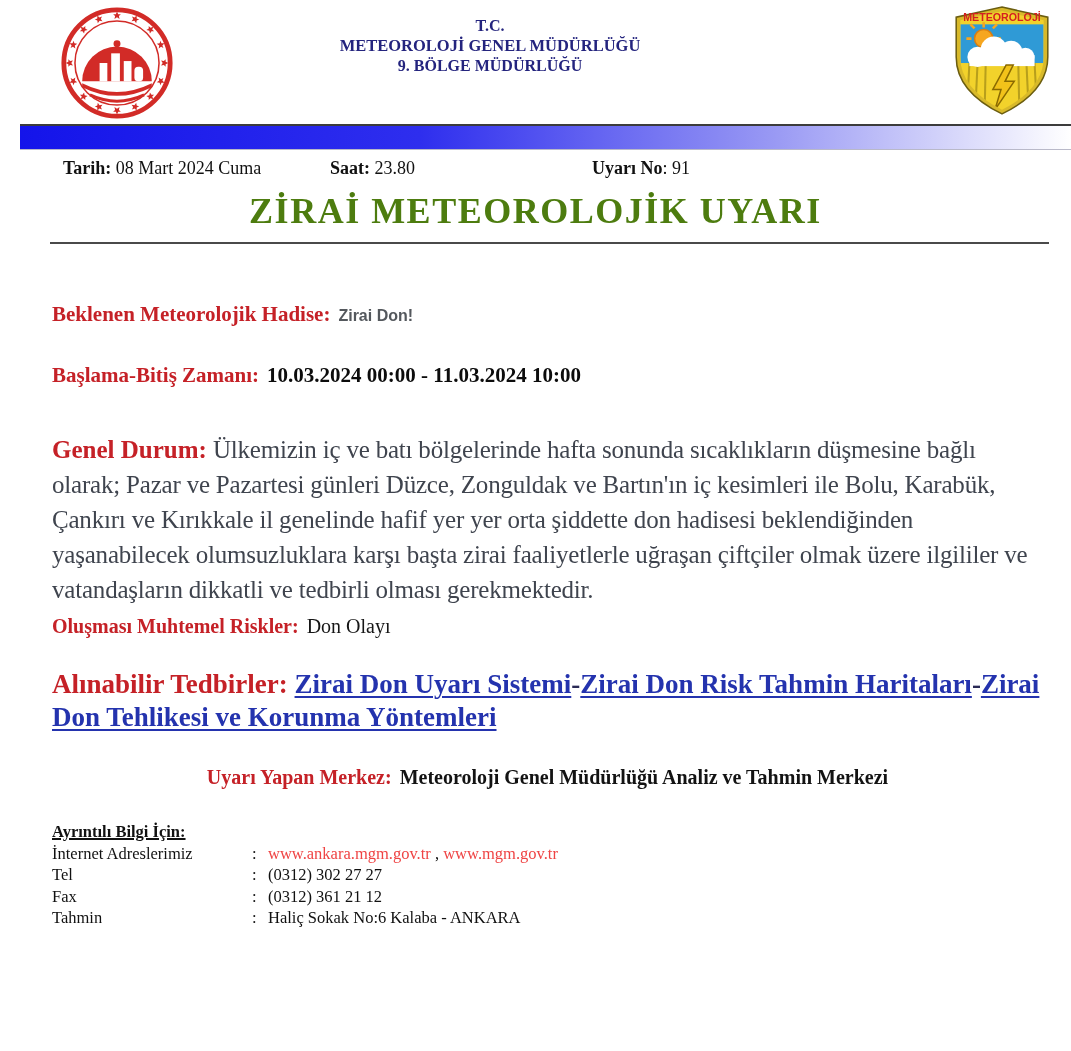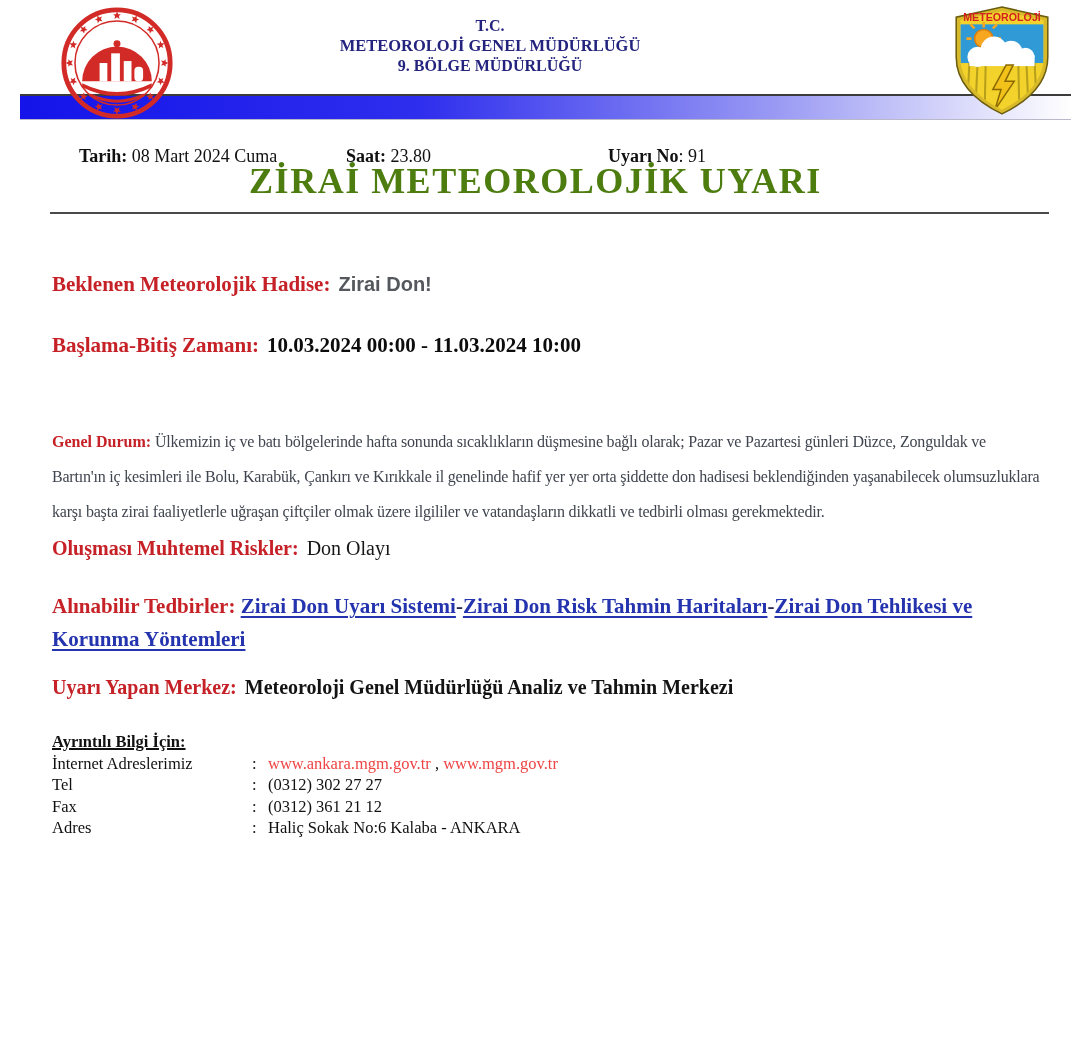--- a/index.html
+++ b/index.html
@@ -1,58 +1,58 @@
 <!DOCTYPE html>
 <html><head>
 <meta charset="utf-8">
 <style>
   html,body{margin:0;padding:0;background:#ffffff;}
   body{width:1071px;height:1051px;position:relative;font-family:"Liberation Serif", serif;color:#111;overflow:hidden;}
 
   
-  .header{position:relative;height:94px;}
+  .header{position:relative;height:124px;}
   .logo-left{position:absolute;left:58px;top:5px;width:118px;height:116px;}
   .logo-right{position:absolute;right:16px;top:4px;width:106px;height:114px;}
   .header-text{position:absolute;left:160px;top:16px;width:660px;text-align:center;color:#24247e;font-weight:bold;line-height:20px;}
   .header-text .h1{font-size:16px;}
   .header-text .h2{font-size:16.5px;}
   .header-text .h3{font-size:16.5px;}
   .header-text .h4{font-size:16px;}
 
   
   .bar-wrap{margin-left:20px;margin-right:0;}
   .bar{height:23px;border-top:2px solid #3c3c3c;border-bottom:1px solid #b9b9c9;
        background:linear-gradient(to right,#1414ea 0%,#2e2eee 38%,#9a9af4 72%,#ffffff 100%);}
 
   
   .meta{position:relative;height:34px;margin-top:6px;font-size:18px;}
-  .meta .cell{position:absolute;top:20px;margin-left:16px;}
+  .meta .cell{position:absolute;top:2px;}
   .meta .c1{left:63px;} .meta .c2{left:330px;} .meta .c3{left:592px;}
   .meta b{font-weight:bold;}
 
   
   .doc-title{text-align:center;font-size:36px;font-weight:bold;color:#4d7c0f;letter-spacing:1.5px;}
   .title-rule{margin:10px 22px 0 50px;border-top:2.5px solid #4a4a4a;}
 
   
   .content{padding:0 28px 0 52px;}
   .lbl{color:#c52127;font-weight:bold;}
   .row{font-size:21px;}
   .s-hadise{margin-top:58px;}
-  .s-hadise .val{font-family:"Liberation Sans", sans-serif;font-weight:bold;color:#54585d;font-size:20px;margin-left:8px;}
+  .s-hadise .val{font-family:"Liberation Sans", sans-serif;font-weight:bold;color:#54585d;font-size:16px;margin-left:8px;}
   .s-zaman{margin-top:36px;}
   .s-zaman .val{font-weight:bold;color:#0c0c0c;margin-left:8px;}
-  .s-durum{margin-top:66px;font-size:16px;line-height:35px;color:#3f444e;letter-spacing:-0.2px;}
+  .s-durum{margin-top:44px;font-size:25px;line-height:35px;color:#3f444e;letter-spacing:-0.2px;}
   .s-durum .lbl{letter-spacing:0;}
   .s-riskler{margin-top:8px;font-size:20px;}
   .s-riskler .val{color:#161616;margin-left:8px;}
-  .s-tedbirler{margin-top:30px;font-size:21px;line-height:33px;}
+  .s-tedbirler{margin-top:30px;font-size:27px;line-height:33px;}
   .tlink{color:#2433ae;font-weight:bold;text-decoration:underline;text-decoration-thickness:2px;text-underline-offset:3px;cursor:pointer;}
   .tsep{color:#2a2a56;font-weight:bold;}
-  .s-merkez{margin-top:20px;font-size:20px;}
+  .s-merkez{margin-top:32px;font-size:20px;text-align:center;}
   .s-merkez .val{font-weight:bold;color:#131313;margin-left:8px;}
   .ankara-row{margin-top:32px;text-align:center;}
   .ankara-link{display:inline-block;color:#4d7fbe;font-weight:bold;font-size:20px;
                border-bottom:2.5px solid #4d7fbe;padding:0 6px 2px 46px;cursor:pointer;}
 
   
   .footer{margin-top:32px;padding-left:52px;font-size:16.5px;line-height:21.5px;}
   .f-head{font-weight:bold;text-decoration:underline;text-decoration-thickness:1.5px;}
   .f-row{display:flex;}
   .f-label{width:200px;}
@@ -210,17 +210,17 @@
     <span>(0312) 302 27 27</span>
   </div>
 
   <div class="f-row">
     <span class="f-label">Fax</span>
     <span class="f-colon">:</span>
     <span>(0312) 361 21 12</span>
   </div>
 
   <div class="f-row">
-    <span class="f-label">Adres</span>
+    <span class="f-label">Tahmin</span>
     <span class="f-colon">:</span>
     <span>Haliç Sokak No:6 Kalaba - ANKARA</span>
   </div>
 </div>
 
 </body></html>

